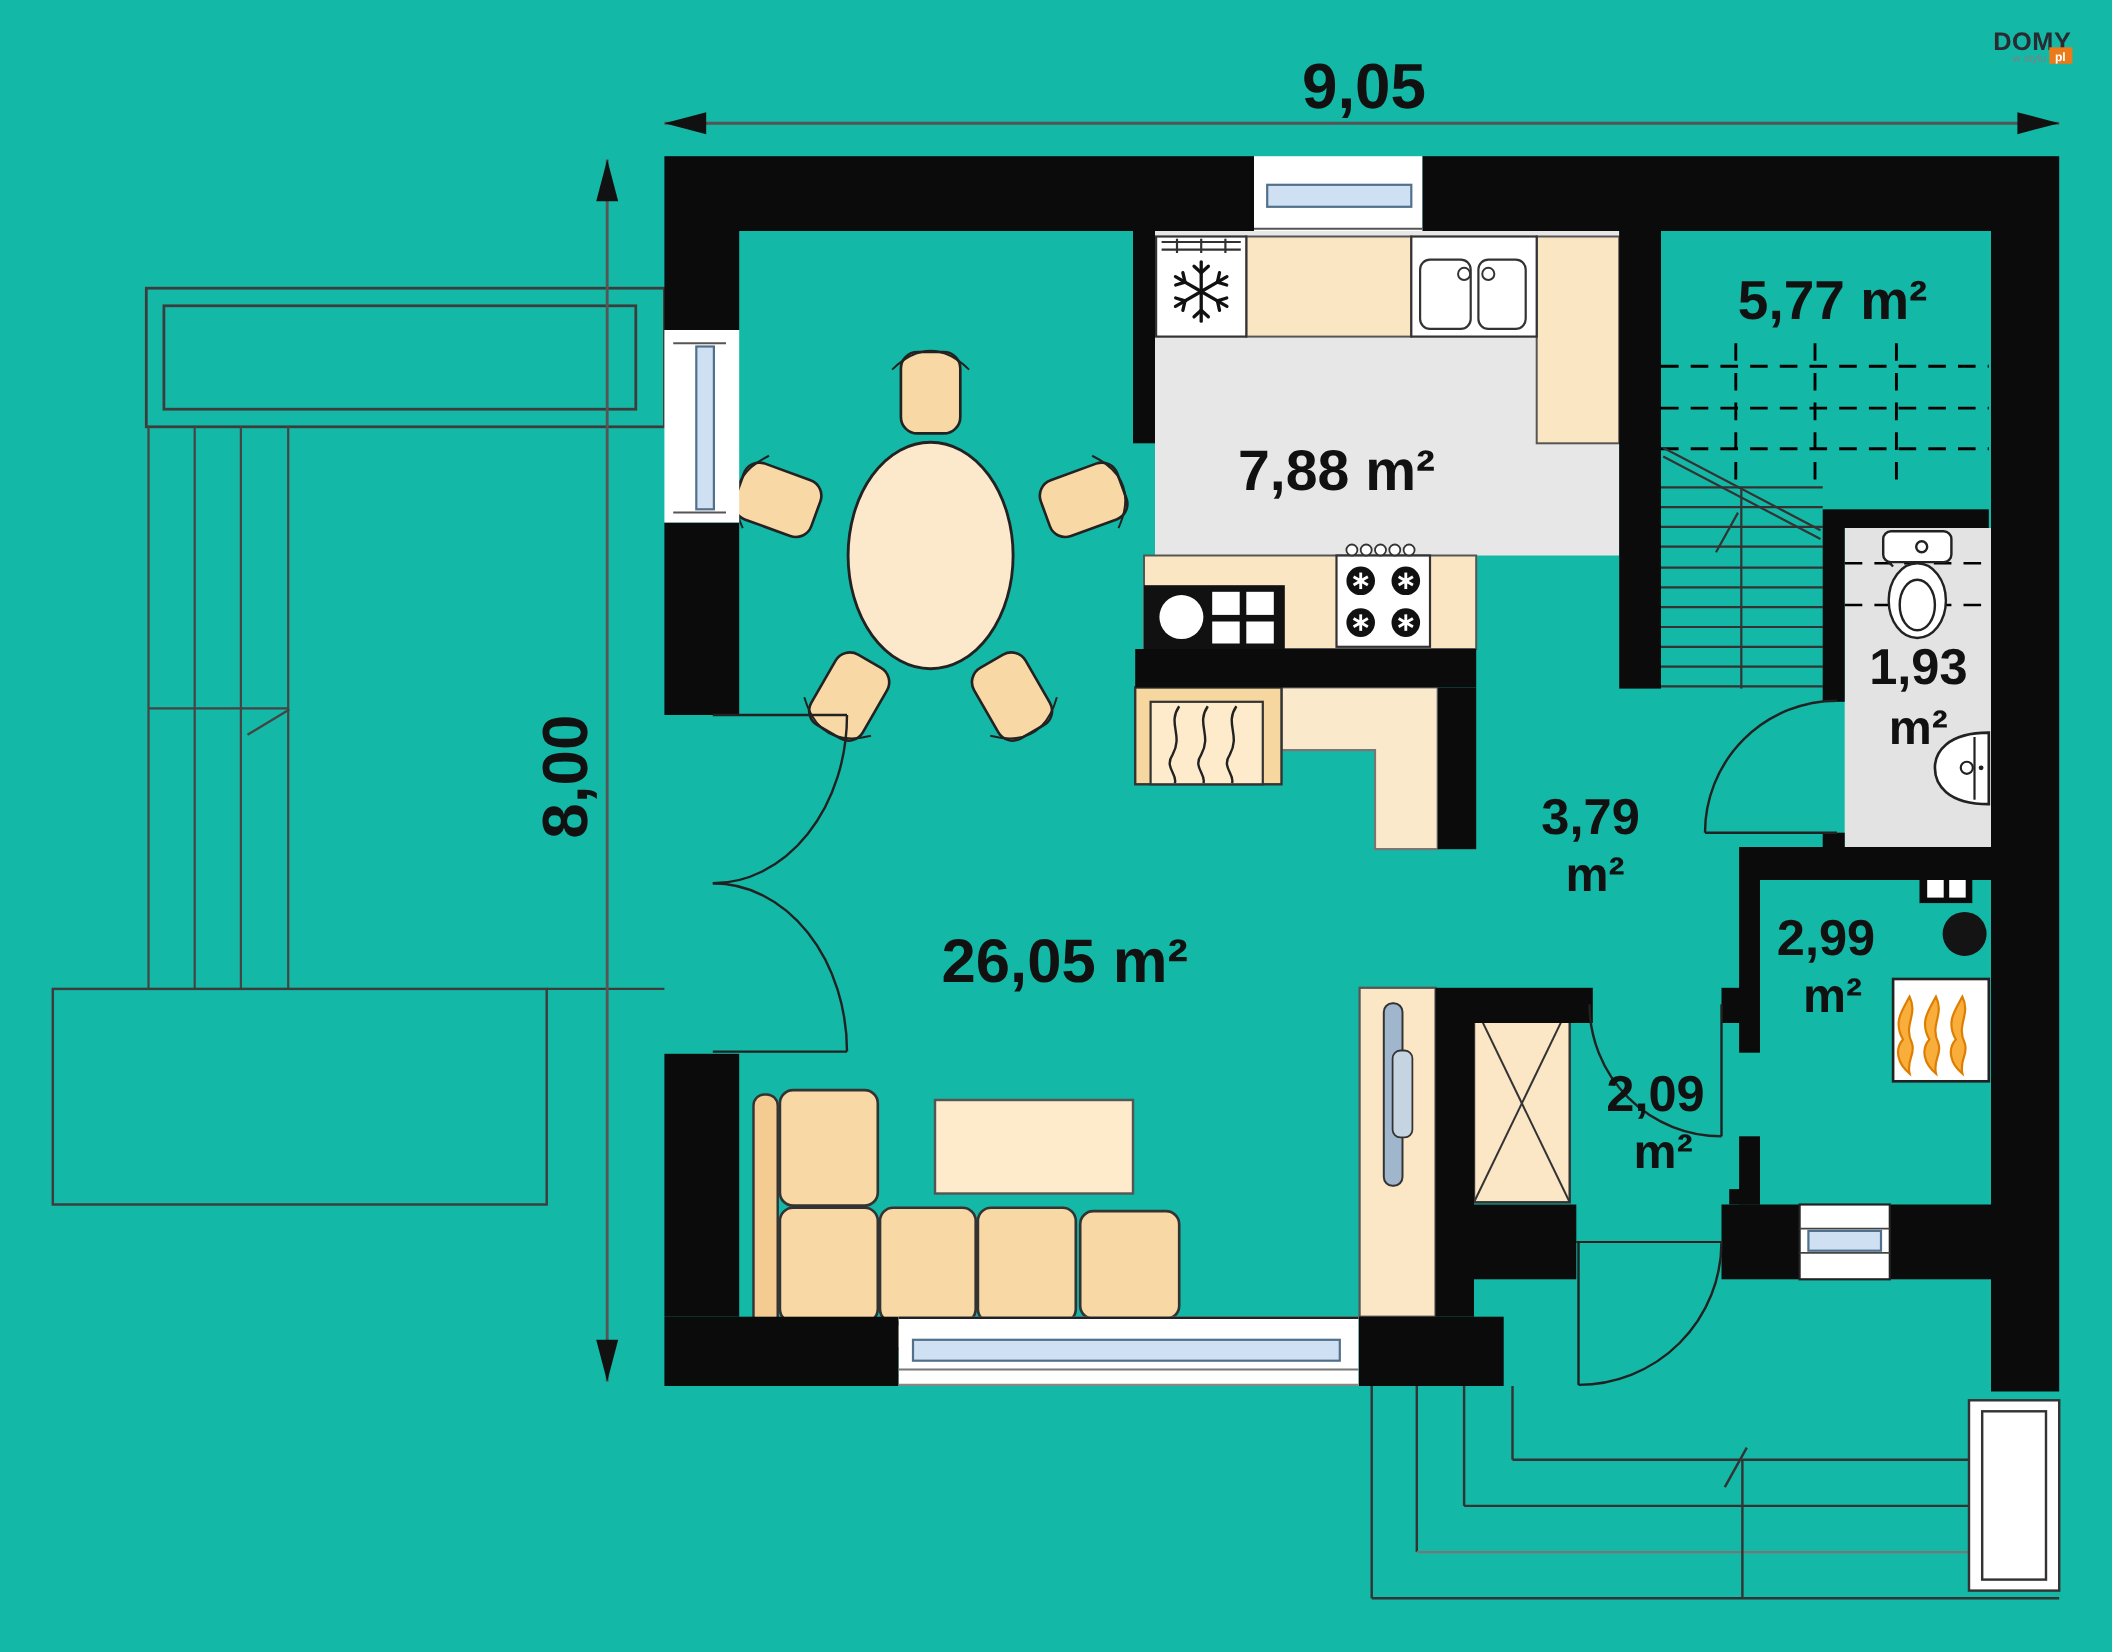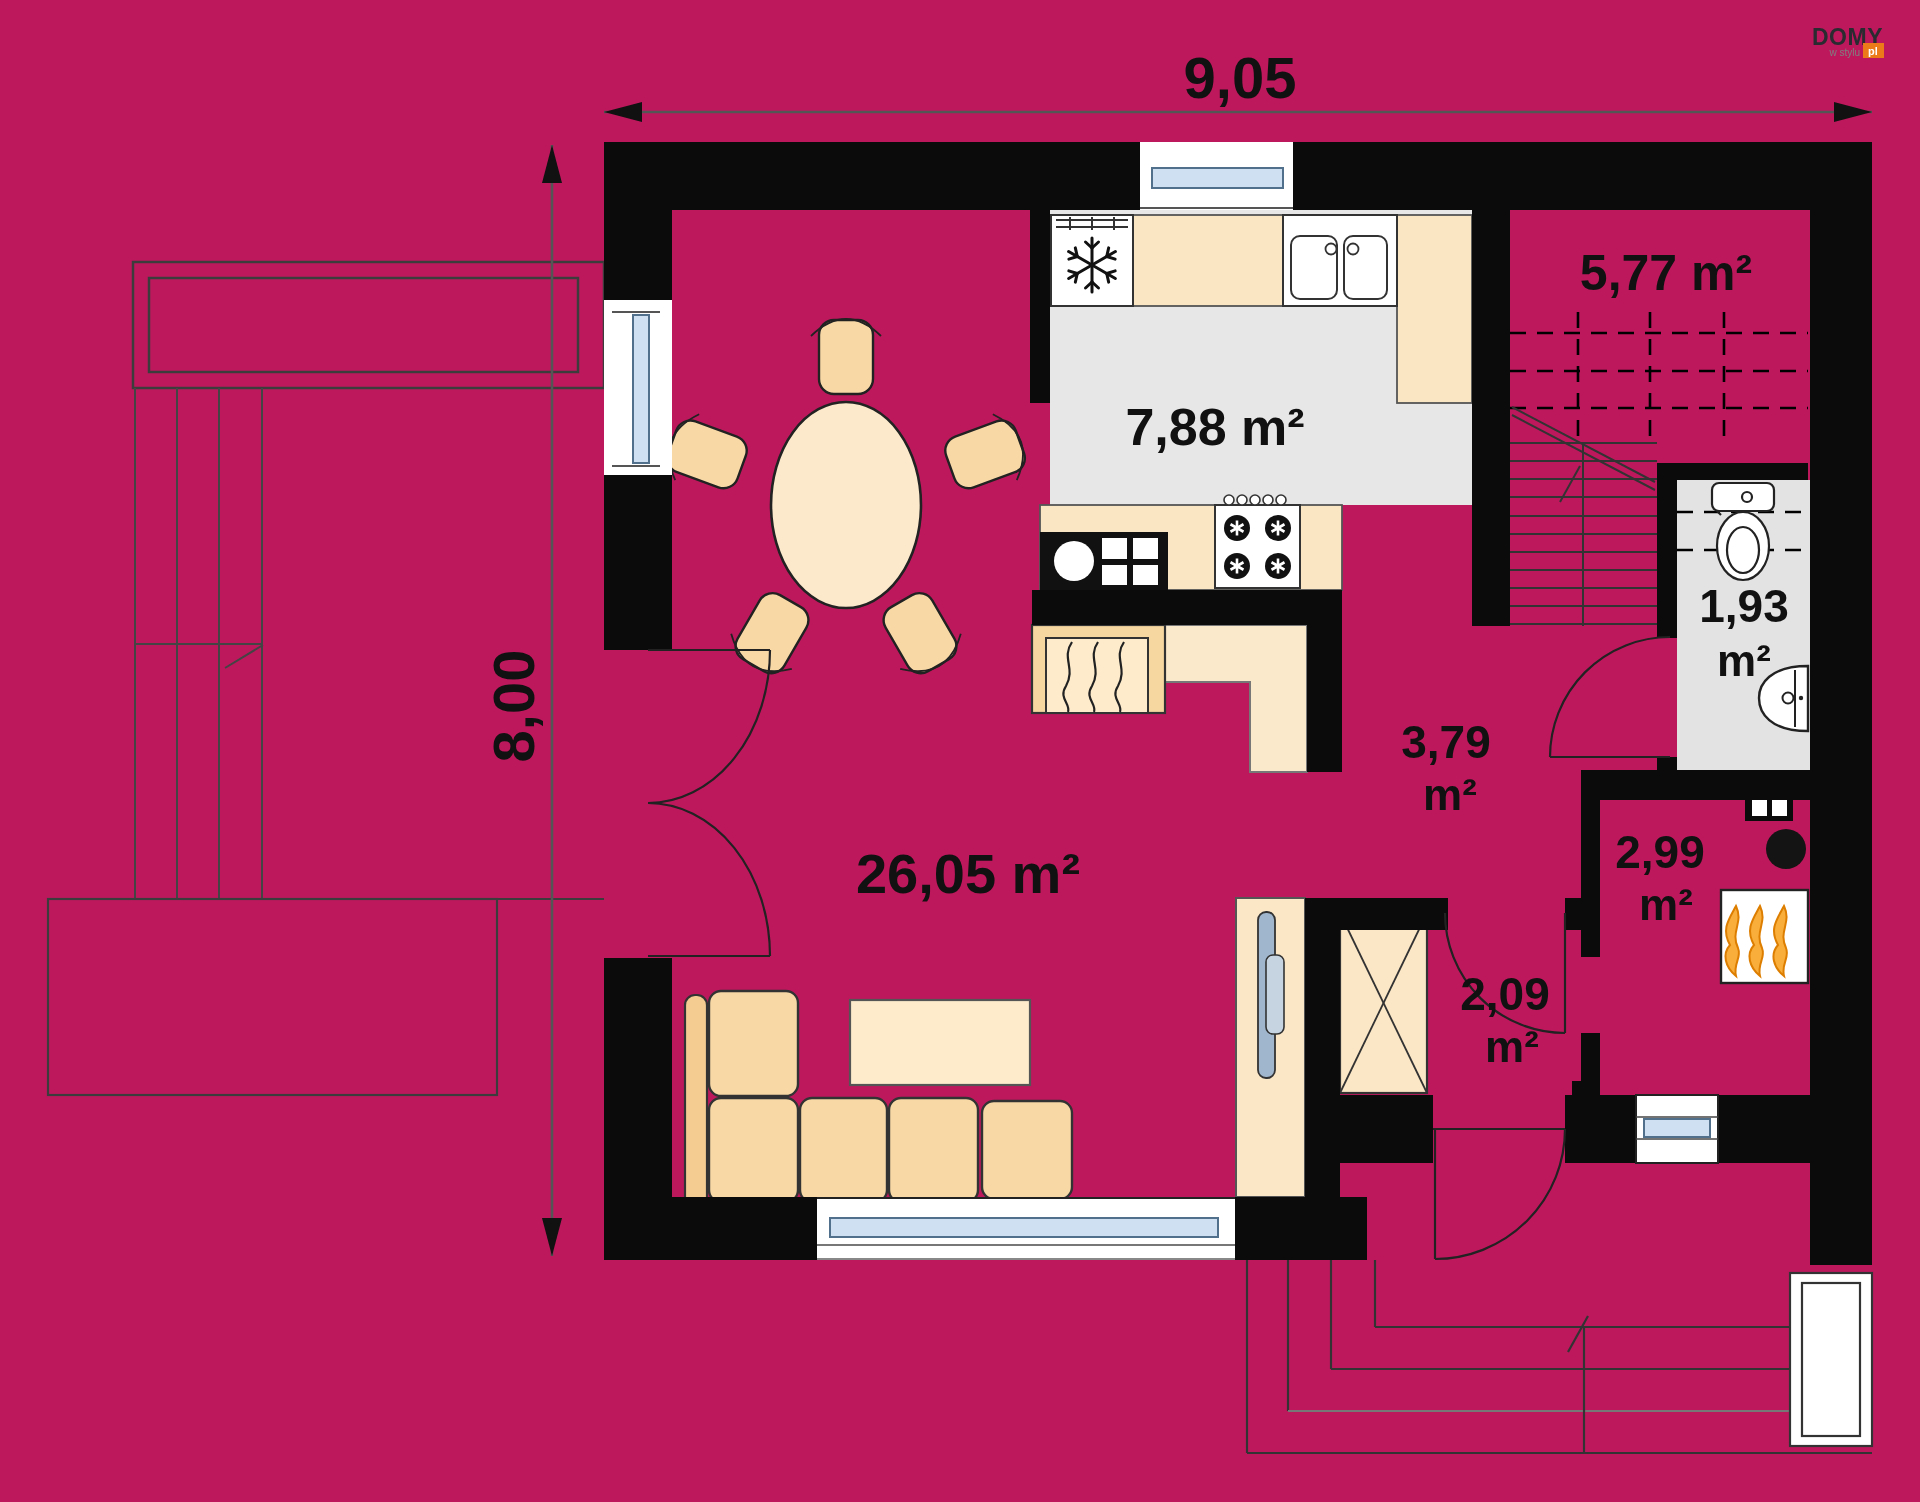--- a/index.html
+++ b/index.html
@@ -1,16 +1,16 @@
 <!DOCTYPE html>
 <html><head>
 <meta charset="utf-8">
 <style>
   html,body{margin:0;padding:0;background:#ffffff;}
-  .page{width:1920px;height:1502px;position:relative;background:#be185d;overflow:hidden;
+  .page{width:1920px;height:1502px;position:relative;background:#14b8a6;overflow:hidden;
         font-family:"Liberation Sans",sans-serif;}
   svg text{font-family:"Liberation Sans","DejaVu Sans",sans-serif;}
   .area-label{font-weight:bold;fill:#111;}
   .dim-label{font-weight:bold;fill:#111;}
 </style>
 </head>
 <body>
 
 <div class="page">
 <svg width="1920" height="1502" viewBox="0 0 1920 1502">

